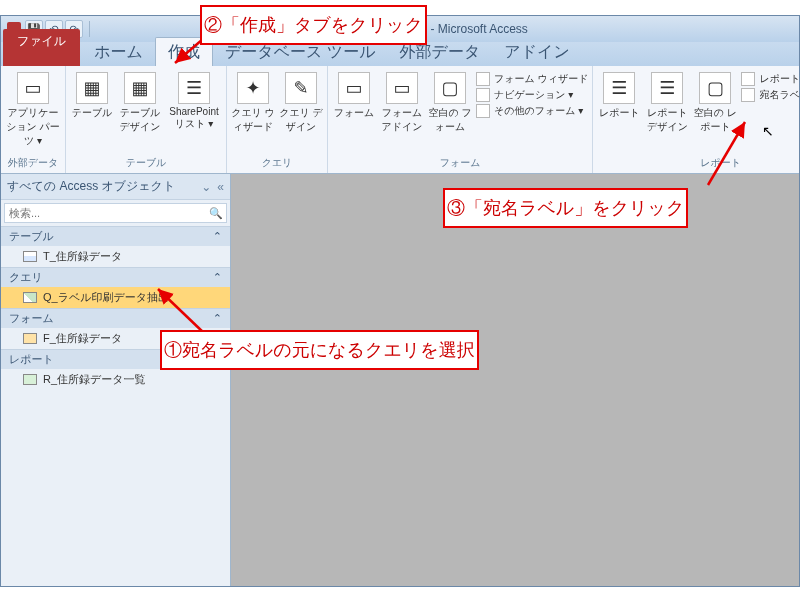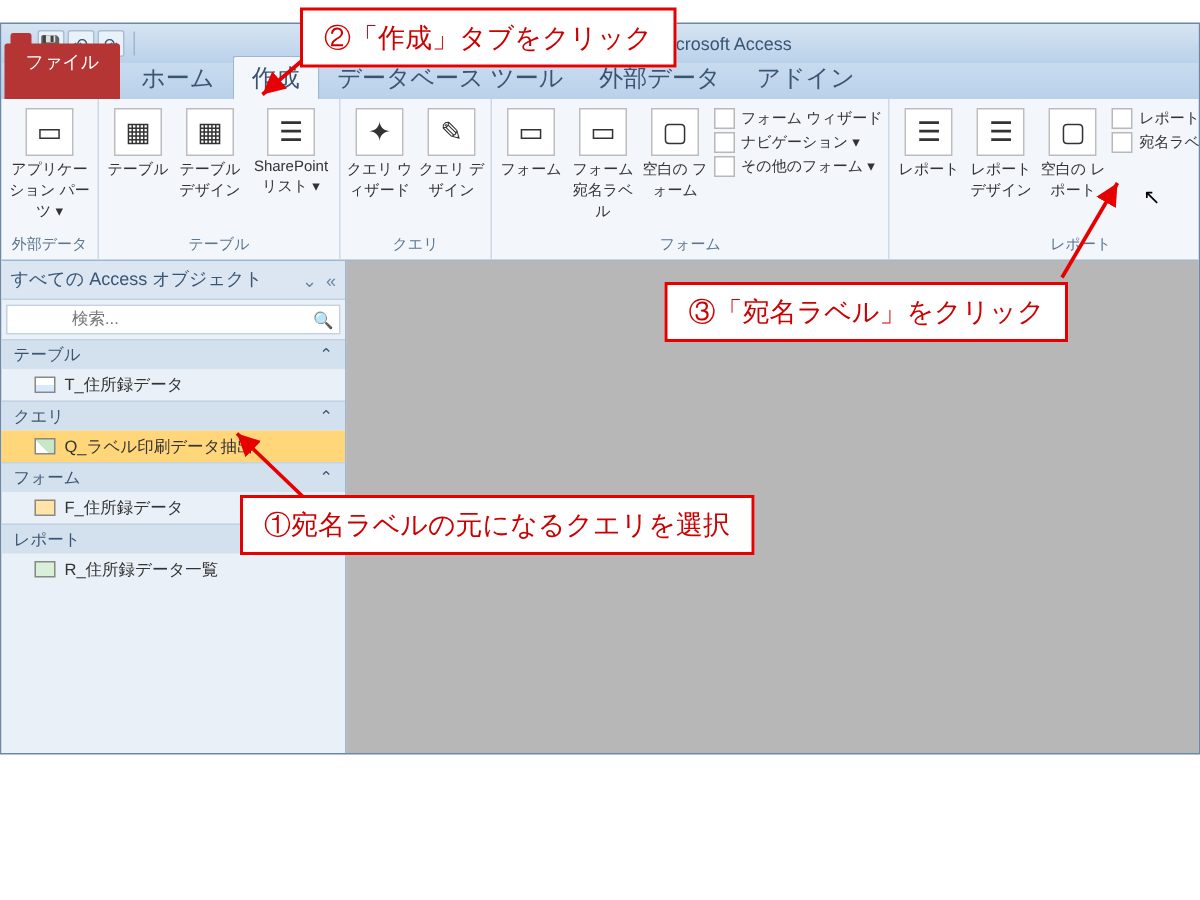--- a/index.html
+++ b/index.html
@@ -22,40 +22,40 @@
 .group { border-right: 1px solid #cdd9e7; display: flex; flex-direction: column; align-items: center; padding: 4px 4px 0; }
 .group-body { display: flex; align-items: flex-start; gap: 4px; flex: 1; }
 .group-label { font-size: 10px; color: #5b768f; padding: 2px 0 3px; }
 .rib-btn { display: flex; flex-direction: column; align-items: center; width: 56px; text-align: center; font-size: 10px; color: #333; cursor: pointer; padding: 2px 0; }
 .rib-btn.narrow { width: 44px; }
 .rib-icon { width: 32px; height: 32px; margin-bottom: 2px; border: 1px solid #bdbdbd; background: #fff; display: flex; align-items: center; justify-content: center; font-size: 18px; }
 .mini-list { display: flex; flex-direction: column; font-size: 10px; color: #333; gap: 2px; padding-top: 2px; }
 .mini-list .row { display: flex; align-items: flex-start; gap: 4px; cursor: pointer; white-space: nowrap; }
 .mini-ic { width: 14px; height: 14px; border: 1px solid #b8b8b8; background: #fff; display: inline-block; }
 
-.workarea { display: flex; height: 328px; background: #b7b7b7; }
+.workarea { display: flex; height: 412px; background: #b7b7b7; }
 .navpane { width: 230px; background: #eaf0f7; border-right: 1px solid #9fb6cd; display: flex; flex-direction: column; }
 .nav-header { background: #dbe6f2; padding: 4px 6px; display: flex; align-items: center; color: #3a5573; font-size: 12px; border-bottom: 1px solid #c3d2e2; }
 .nav-header .chev { margin-left: auto; color: #6a84a0; }
 .nav-header .collapse { margin-left: 6px; color: #6a84a0; }
 .searchbox { display: flex; margin: 3px; border: 1px solid #c3d2e2; background: #fff; }
-.searchbox input { border: none; flex: 1; font-size: 11px; padding: 3px 4px; outline: none; margin-left: 39px; }
+.searchbox input { border: none; flex: 1; font-size: 11px; padding: 3px 4px; outline: none; }
 .searchbox .mag { width: 20px; display: flex; align-items: center; justify-content: center; color: #6a84a0; }
 .nav-cat { background: #d3e0ee; padding: 2px 8px; color: #3a5573; font-size: 11px; border-top: 1px solid #c3d2e2; display: flex; align-items: center; }
 .nav-cat .chev { margin-left: auto; }
 .nav-item { padding: 3px 8px 3px 22px; font-size: 11px; color: #333; display: flex; align-items: center; cursor: pointer; }
 .nav-item.selected { background: #ffd77a; }
 .obj-ic { width: 14px; height: 11px; border: 1px solid #888; margin-right: 6px; display: inline-block; }
 .obj-ic.tbl { background: linear-gradient(#fff 50%, #d8e8ff 50%); }
 .obj-ic.qry { background: linear-gradient(45deg,#fff 40%,#c8e6c8 40%); }
 .obj-ic.frm { background: #ffe3a8; }
 .obj-ic.rpt { background: #d8f0d8; }
 .content { flex: 1; background: #b7b7b7; }
 
-.callout { position: absolute; border: 2px solid #e60000; background: #fff; padding: 6px 14px; font-size: 18px; color: #c00; font-family: "Meiryo","MS Gothic",sans-serif; white-space: nowrap; z-index: 10; }
+.callout { position: absolute; border: 2px solid #e60000; background: #fff; padding: 6px 2px; font-size: 18px; color: #c00; font-family: "Meiryo","MS Gothic",sans-serif; white-space: nowrap; z-index: 10; }
 .arrow { position: absolute; z-index: 9; }
 .arrow svg { overflow: visible; }
 </style>
 </head>
 <body>
 
 <div class="canvas">
 <div class="win">
 
   <div class="titlebar">
@@ -133,21 +133,21 @@
 
     <div class="group">
       <div class="group-body">
         <div class="rib-btn narrow">
               <div class="rib-icon">▭</div>
               <span>フォーム</span>
             </div>
         <div class="rib-btn narrow">
               <div class="rib-icon">▭</div>
               <span>フォーム
-宛名ラベル</span>
+アドイン</span>
             </div>
         <div class="rib-btn narrow">
               <div class="rib-icon">▢</div>
               <span>空白の
 フォーム</span>
             </div>
         <div class="mini-list">
           <div class="row">
                 <span class="mini-ic"></span>
                 <span>フォーム ウィザード</span>

